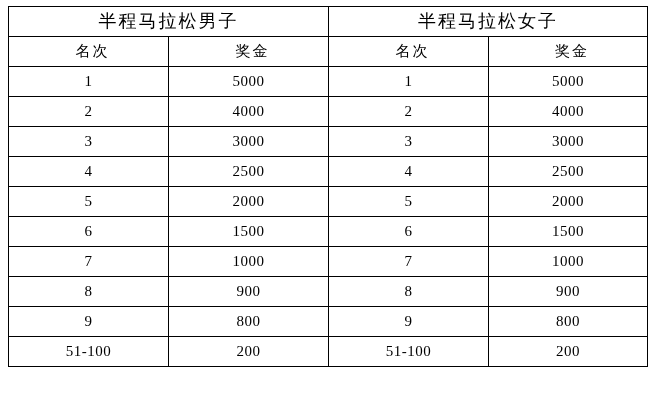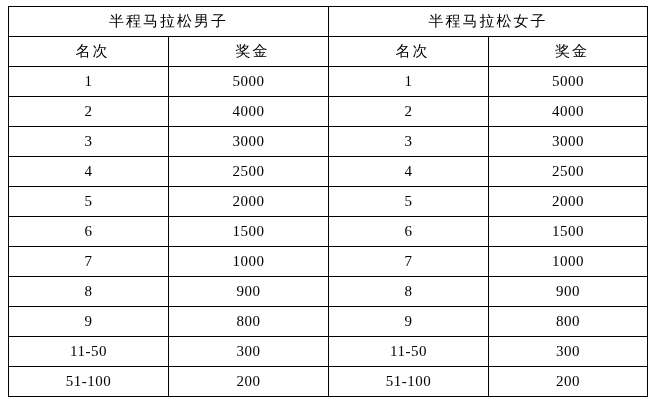--- a/index.html
+++ b/index.html
@@ -30,21 +30,21 @@
     text-align: center;
     vertical-align: middle;
     font-weight: normal;
     font-size: 15px;
     height: 29px;
     line-height: 29px;
     padding: 0;
     letter-spacing: 1px;
   }
   table.prize-table th.group-head {
-    font-size: 15px;
+    font-size: 18px;
     letter-spacing: 2px;
   }
   table.prize-table td.sub-head {
     letter-spacing: 2px;
     padding-left: 8px;
   }
   table.prize-table td.value {
     font-size: 15px;
     letter-spacing: 0.5px;
   }
@@ -125,26 +125,20 @@
           <td class="value">8</td>
           <td class="value">900</td>
         </tr>
         <tr>
           <td class="value">9</td>
           <td class="value">800</td>
           <td class="value">9</td>
           <td class="value">800</td>
         </tr>
         <tr>
-          <td class="value">11-50</td>
-          <td class="value">300</td>
-          <td class="value">11-50</td>
-          <td class="value">300</td>
-        </tr>
-        <tr>
           <td class="value">51-100</td>
           <td class="value">200</td>
           <td class="value">51-100</td>
           <td class="value">200</td>
         </tr>
       </tbody>
   </table>
 </div>
 
 </body></html>

